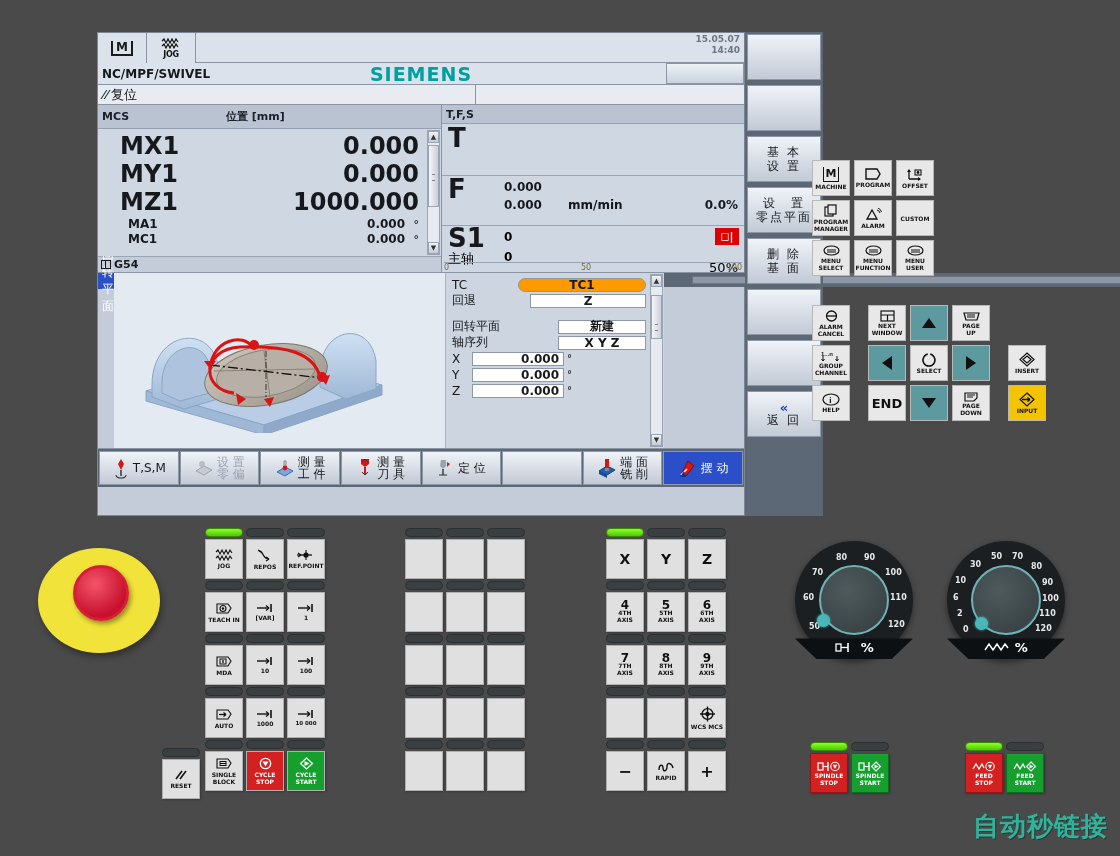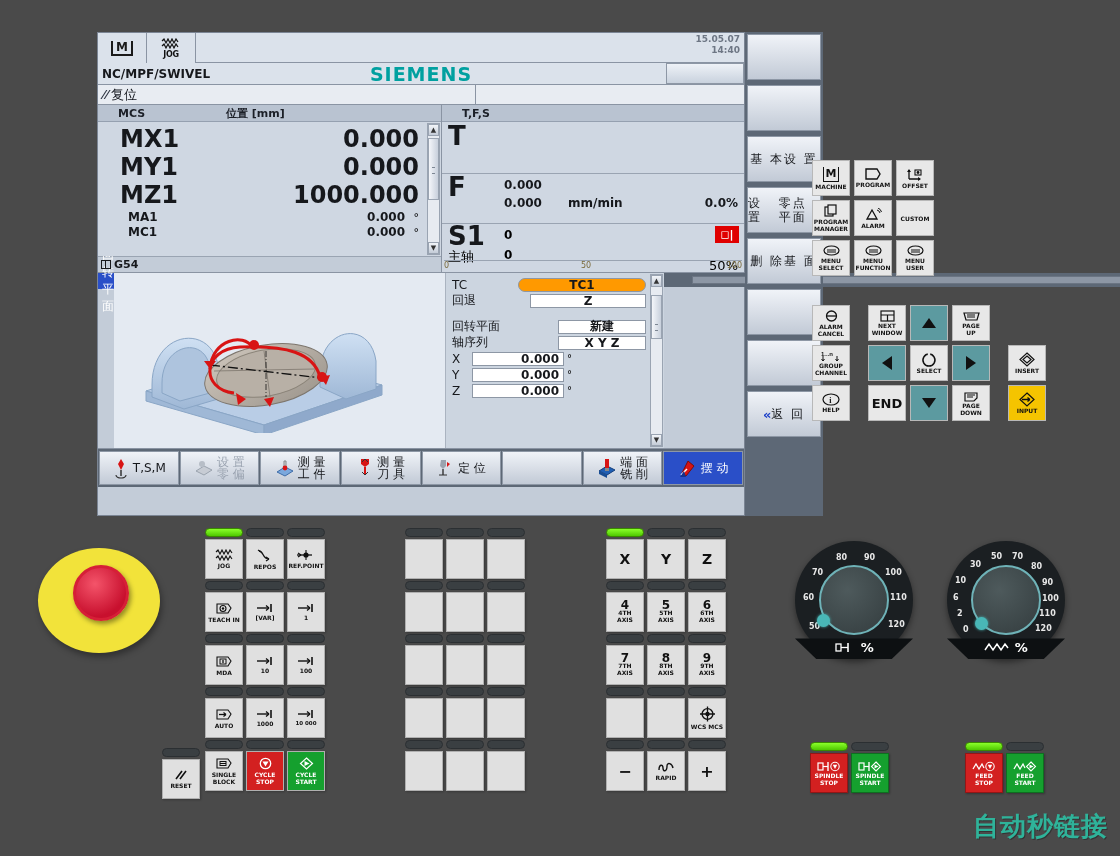--- a/index.html
+++ b/index.html
@@ -39,23 +39,23 @@
                 display:flex; align-items:center; }
   .reset-ico { font-size:11px; color:#2b3240; padding:0 3px 0 4px; font-weight:bold;
                transform:skewX(-18deg); letter-spacing:-1px;}
   .status-txt { font-size:13px; color:#10131a; }
   .st-div { width:1px; height:100%; background:#8a94a3; margin-left:auto; }
   .st-right { width:268px; }
 
   .hmi-body { display:flex; height:168px; border-bottom:1px solid #8a94a3; }
   .pos-pane { width:344px; border-right:1px solid #8a94a3; display:flex; flex-direction:column;
               background:#cfd7e2; }
-  .pane-hdr { height:17px; background:#b9c3d1; border-bottom:1px solid #95a0b0;
+  .pane-hdr { height:24px; background:#b9c3d1; border-bottom:1px solid #95a0b0;
               font-size:11px; font-weight:bold; color:#1b1f27; display:flex; align-items:center;
-              padding-left:20px; position:relative; }
+              padding-left:4px; position:relative; }
   .pane-hdr .h2 { position:absolute; left:128px; }
   .pos-rows { flex:1; background:#cfd7e2; position:relative; padding-top:3px; }
   .prow { display:flex; align-items:baseline; padding:0 22px 0 22px; }
   .prow .ax { font-size:24px; font-weight:bold; color:#16181c; letter-spacing:0px; }
   .prow .vl { margin-left:auto; font-size:24px; font-weight:bold; color:#16181c; }
   .prow.small { padding:1px 22px 0 30px; }
   .prow.small .ax { font-size:12px; }
   .prow.small .vl { font-size:12px; font-weight:bold; }
   .prow.small .un { font-size:11px; width:14px; text-align:right; }
   .prow .un { width:0px; }
@@ -133,21 +133,21 @@
   .hk.sel { background:#2a4fc8; }
   .hk.sel .hk-t { color:#fff; }
   .hk.dis .hk-t { color:#9aa3b0; }
   .hk-t { font-size:12px; color:#16181c; line-height:12px; text-align:center; }
   .hk-t.two { font-size:12px; }
 
   
   .vsk { position:absolute; left:745px; top:32px; width:78px; height:484px;
          background:#5d6876; padding:2px; display:flex; flex-direction:column; gap:5px; }
   .vk { height:46px; background:linear-gradient(#f0f3f8,#c2cad6); border:1px solid #8d97a5;
-        display:flex; flex-direction:row; align-items:center; justify-content:center; }
+        display:flex; flex-direction:column; align-items:center; justify-content:center; }
   .vk-t { font-size:12px; color:#16181c; line-height:14px; letter-spacing:2px; }
   .vk-chev { color:#1a3ec8; font-size:13px; font-weight:bold; line-height:11px; }
 
   
   .kb { position:absolute; left:812px; top:160px; width:250px; }
   .kb-row { display:flex; gap:4px; margin-bottom:4px; }
   .kbtn { width:38px; height:36px; background:#e8e8e8; border:1px solid #b8b8b8;
           display:flex; flex-direction:column; align-items:center; justify-content:center;
           font-size:6px; font-weight:bold; color:#111; line-height:7px; text-align:center; }
   .kbtn .gl { font-size:13px; line-height:14px; margin-bottom:1px; }

